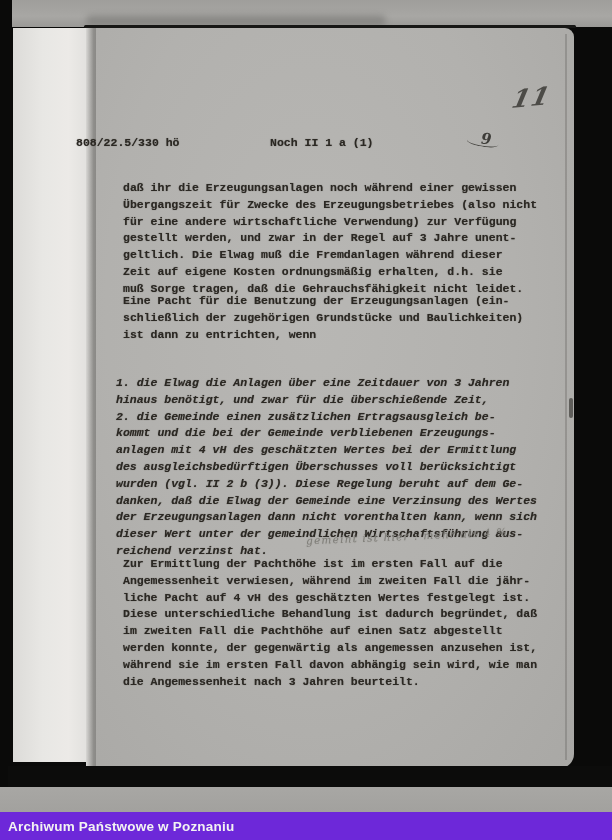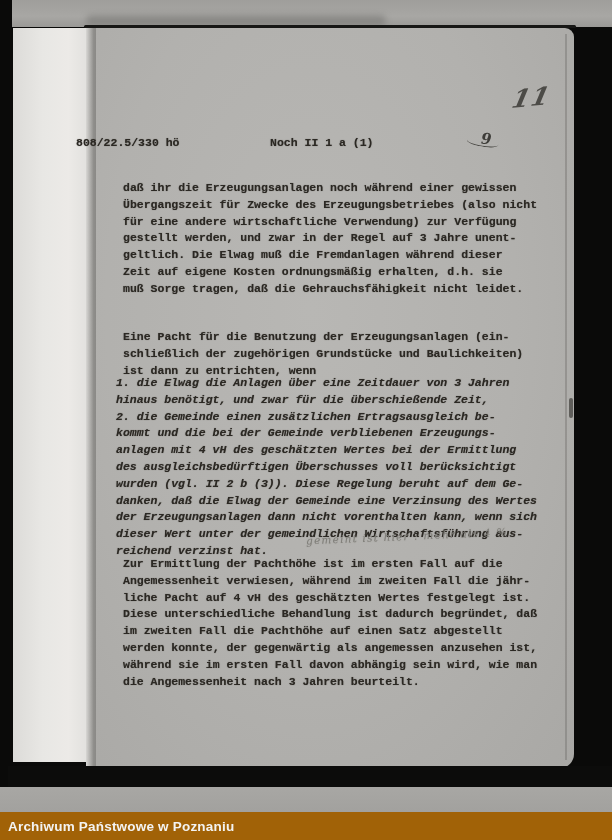--- a/index.html
+++ b/index.html
@@ -45,37 +45,37 @@
   .bottom-gap{
     position:absolute;left:8px;top:766px;width:604px;height:22px;
     background:#0c0c0b;
   }
   .tray-strip{
     position:absolute;left:0;top:787px;width:612px;height:25px;
     background:linear-gradient(to bottom,#a8a7a4,#a2a19e);
   }
   .footer-bar{
     position:absolute;left:0;top:812px;width:612px;height:28px;
-    background:#a16207;display:flex;align-items:center;
+    background:#6d28d9;display:flex;align-items:center;
   }
   .footer-label{
     color:#f3f3f2;font-weight:bold;font-size:13.5px;letter-spacing:.2px;
     padding-left:8px;font-family:"Liberation Sans",sans-serif;
   }
   
   .typewriter{
     position:absolute;white-space:pre;
     font-family:"Liberation Mono","DejaVu Sans Mono",monospace;
     font-weight:700;font-size:11.5px;line-height:16.8px;
     color:#2b2823;text-shadow:0 0 1px rgba(43,40,35,.6);
   }
   .ref-number{left:76px;top:135px;}
   .heading-center{left:262px;top:135px;margin-left:8px;}
   .para-1{left:123px;top:180px;}
-  .para-2{left:123px;top:329px;}
+  .para-2{left:123px;top:293px;}
   .para-3{left:116px;top:375px;font-style:italic;}
   .para-4{left:123px;top:556px;}
   
   .hand{position:absolute;font-family:"DejaVu Serif",serif;font-style:italic;color:#45443f;}
   .folio-11{
     left:513px;top:83px;font-size:25px;font-weight:bold;
     transform:skewX(-18deg) rotate(-6deg);letter-spacing:1px;color:#4c4b47;
   }
   .folio-9{
     left:481px;top:130px;font-size:15px;font-weight:bold;color:#3d3c38;

